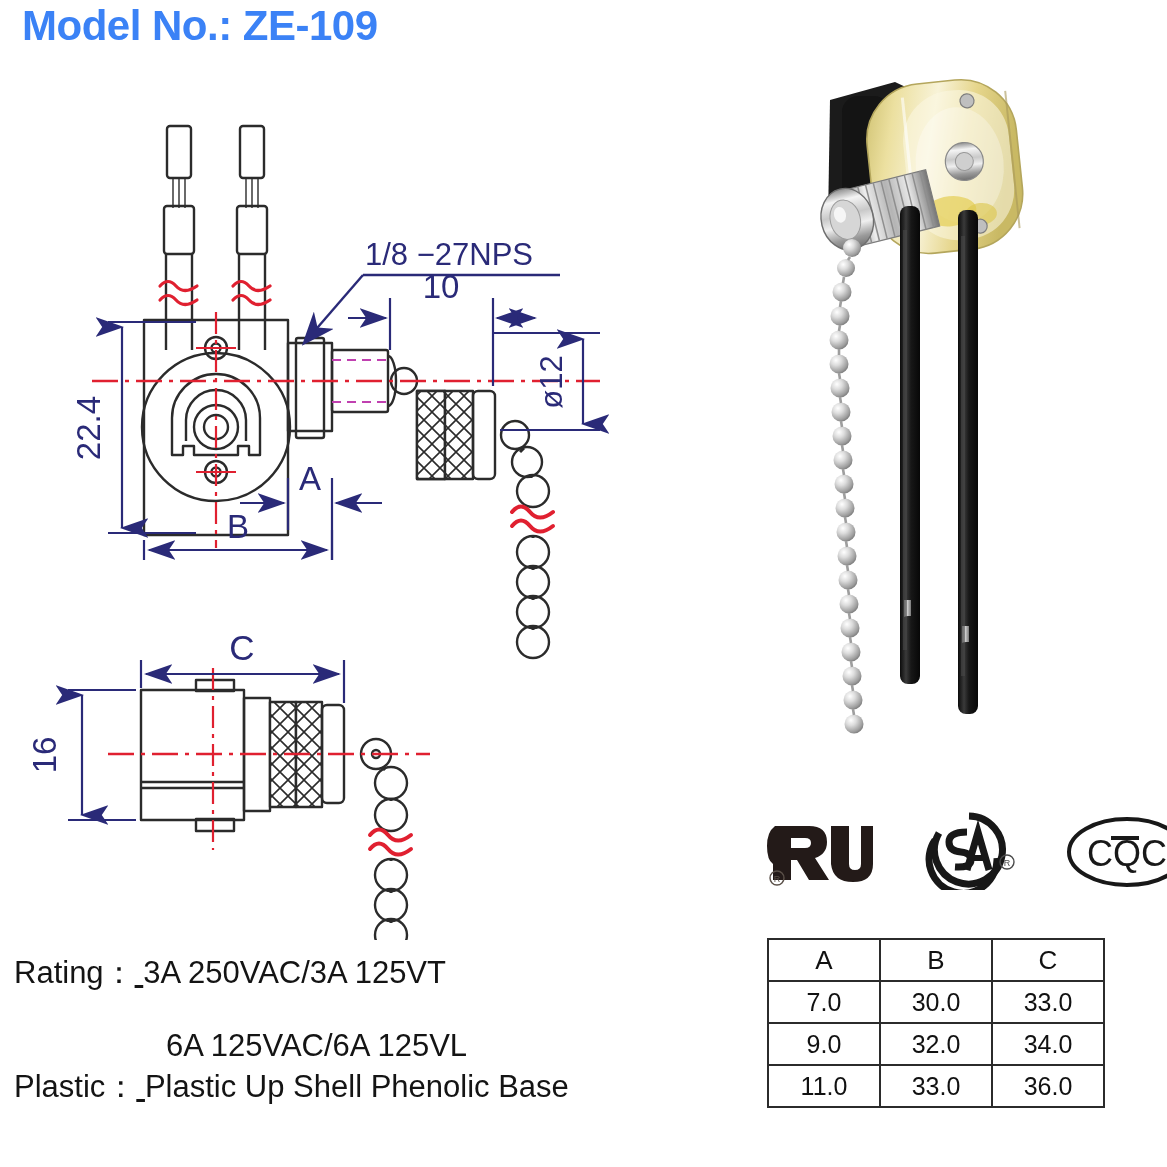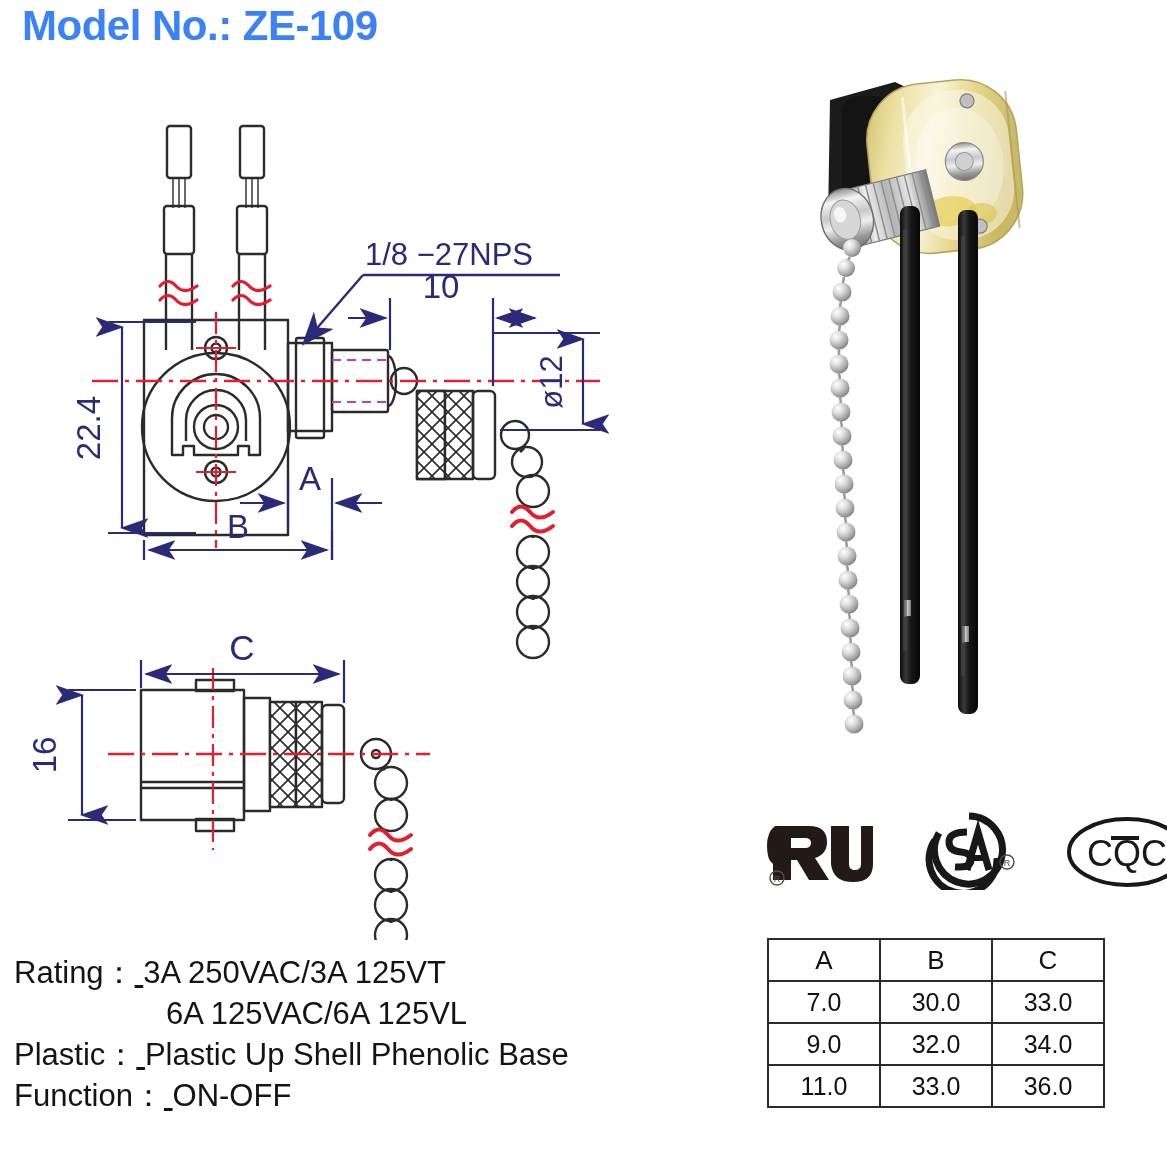--- a/index.html
+++ b/index.html
@@ -21,21 +21,21 @@
   
   #certs{left:765px;top:810px;display:flex;align-items:center;gap:46px;}
   .cert{position:relative;}
 
   
   #specs{left:14px;top:952px;font-size:31px;line-height:41px;color:#141414;
          white-space:nowrap;}
   #specs .row{display:block;text-decoration:underline;}
   #specs .lbl{display:inline-block;}
   #specs .val{display:inline-block;}
-  .indent{padding-left:152px;}
+  .indent{padding-left:152px;margin-top:32px;}
 
   
   #dimtable{left:767px;top:938px;border-collapse:collapse;
             font-size:25px;color:#111;background:#fff;}
   #dimtable th,#dimtable td{border:2px solid #2b2b2b;width:110px;height:40px;
             text-align:center;font-weight:normal;padding:0;line-height:40px;}
   #dimtable th{font-size:26px;}
 </style>
 </head>
 <body>
@@ -439,24 +439,20 @@
     <span class="lbl">Rating：</span>
     <span class="val">3A 250VAC/3A 125VT</span>
   </div>
   <div class="row indent">
     <span class="val">6A 125VAC/6A 125VL</span>
   </div>
   <div class="row">
     <span class="lbl">Plastic：</span>
     <span class="val">Plastic Up Shell  Phenolic Base</span>
   </div>
-  <div class="row">
-    <span class="lbl">Function：</span>
-    <span class="val">ON-OFF</span>
-  </div>
 </div>
 
 <table class="abs" id="dimtable">
   <thead>
     <tr>
       <th>A</th>
       <th>B</th>
       <th>C</th>
     </tr>
   </thead>

